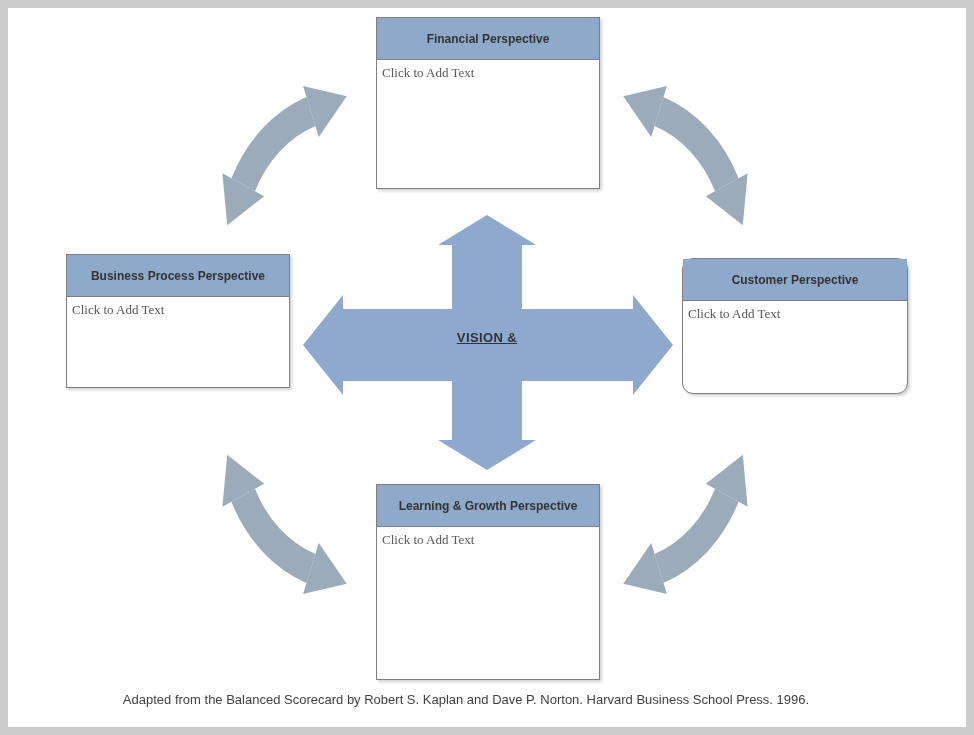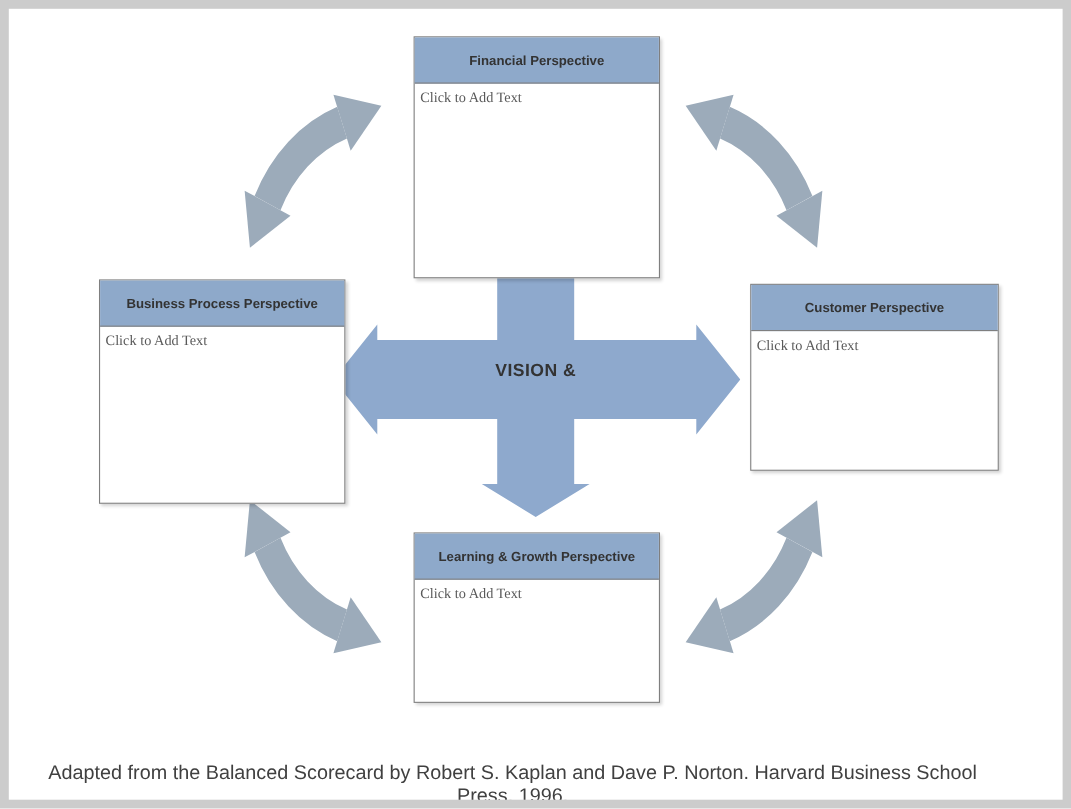--- a/index.html
+++ b/index.html
@@ -37,46 +37,46 @@
     border-bottom:1px solid var(--box-border);
     display:flex;align-items:center;justify-content:center;
     font-size:12px;font-weight:bold;color:var(--title-text);
   }
   .pbox .bd{
     padding:4px 5px;
     font-size:13px;color:var(--body-text);
     line-height:17px;
     font-family:Liberation Serif, serif;
   }
-  .box-financial{left:368px;top:25px;width:224px;height:220px;}
-  .box-business{left:58px;top:246px;width:224px;height:204px;margin-left:24px;}
-  .box-customer{left:674px;top:250px;width:226px;height:170px;}
-  .box-learning{left:368px;top:476px;width:224px;height:155px;}
+  .box-financial{left:368px;top:9px;width:224px;height:172px;}
+  .box-business{left:58px;top:246px;width:224px;height:134px;}
+  .box-customer{left:674px;top:250px;width:226px;height:136px;border-radius:11px;}
+  .box-learning{left:368px;top:476px;width:224px;height:196px;}
 
   .cross-svg{position:absolute;left:295px;top:207px;width:370px;height:255px;}
   .cross-svg path{fill:var(--cross-blue);}
   .cross-label{
     position:absolute;left:379px;top:322px;width:200px;
     text-align:center;
-    font-size:16px;font-weight:bold;color:var(--title-text);
-    line-height:15px;letter-spacing:0.4px;
+    font-size:13px;font-weight:bold;color:var(--title-text);
+    line-height:15px;letter-spacing:0.4px;text-decoration:underline;
   }
 
   .arc{position:absolute;width:130px;height:145px;}
   .arc-tl{left:212px;top:75px;}
   .arc-tr{left:612px;top:75px;transform:scaleX(-1);}
   .arc-bl{left:212px;top:444px;transform:scaleY(-1);}
   .arc-br{left:612px;top:444px;transform:rotate(180deg);}
   #arcArrow .band{fill:none;stroke:var(--arc-gray);stroke-width:26;}
   #arcArrow polygon{fill:var(--arc-gray);}
 
   .caption{
     position:absolute;left:8px;top:684px;width:900px;
     text-align:center;
-    font-size:18px;color:var(--caption-text);
+    font-size:13px;color:var(--caption-text);
   }
   .defs-hidden{position:absolute;width:0;height:0;overflow:hidden;}
 </style>
 </head>
 <body>
 
 <div class="frame">
 
   <svg class="defs-hidden" aria-hidden="true">
     <defs>

